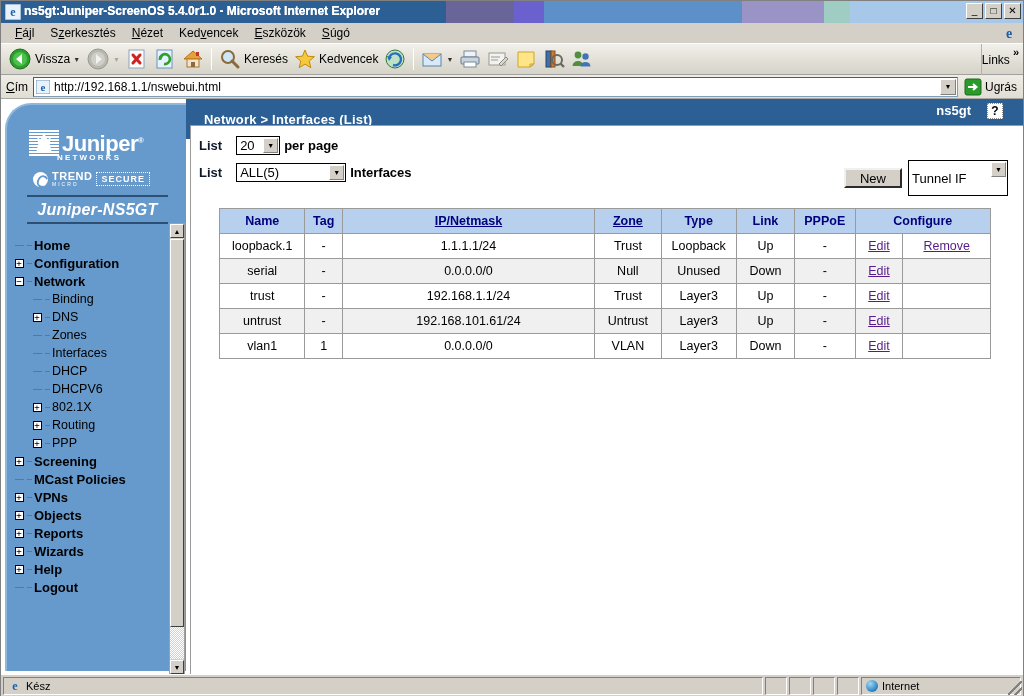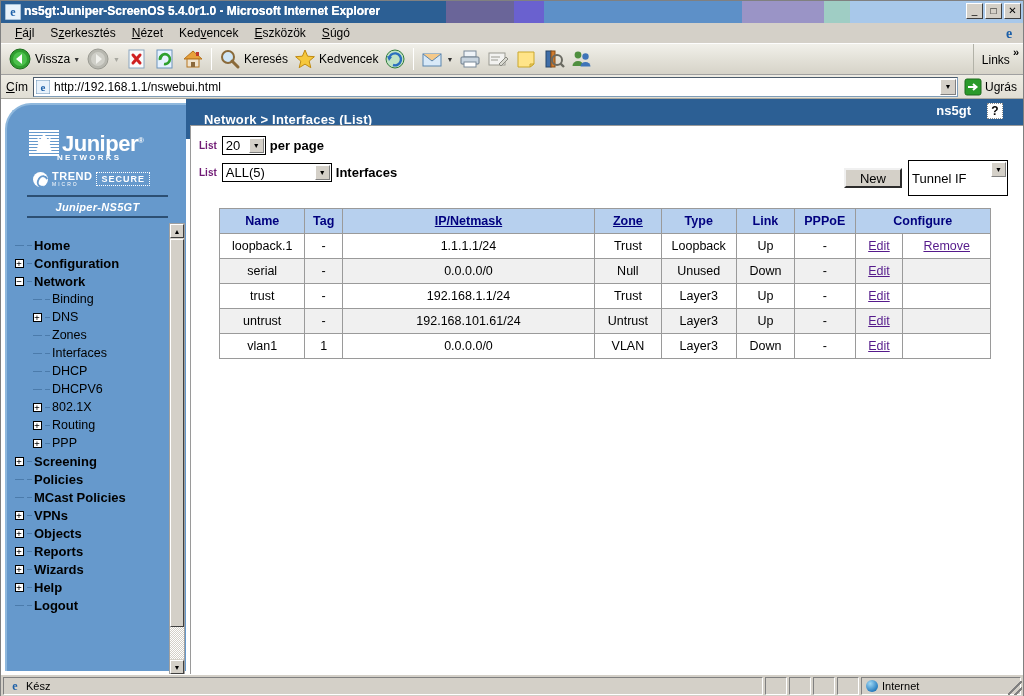--- a/index.html
+++ b/index.html
@@ -112,21 +112,20 @@
     margin: 0 4px;
     border-right: 1px solid #fff;
   }
   .caret { font-size: 7px; color: #333; }
   .caret.dim { color: #a8a8a0; }
   #toolbar-links {
     position: absolute; right: 4px; top: 0;
     height: 32px;
     display: flex; align-items: center;
     gap: 3px;
-    padding-left: 8px;
     border-left: 1px solid #b2b2a8;
     font-size: 12px;
     text-align: center;
   }
   #toolbar-links .chev { font-size: 11px; font-weight: bold; align-self: flex-start; margin-top:2px;}
 
   
   #addressbar {
     height: 24px;
     background: linear-gradient(to bottom,#eeece4 0%, #e0ded4 100%);
@@ -299,21 +298,21 @@
     letter-spacing: 1px;
   }
   .sb-rule {
     height: 2px; background: #2c4f73;
     margin: 8px 6px 0 6px;
   }
   .device-label {
     color: #ffffff;
     font-weight: bold;
     font-style: italic;
-    font-size: 11px;
+    font-size: 16px;
     text-align: center;
     padding: 4px 0 3px 0;
     letter-spacing: .3px;
   }
 
   
   #nav-scroll-area {
     position: absolute;
     left: 2px; top: 122px;
     width: 179px; height: 444px;
@@ -403,23 +402,23 @@
     padding: 7px 0 0 8px;
   }
   .ctl-row {
     display: flex; align-items: center;
     height: 24px;
     gap: 0px;
     position: relative;
   }
   .ctl-label {
     font-weight: bold;
-    font-size: 10px;
-    margin-right: 5px;
-    color: #701a75;
+    font-size: 13px;
+    margin-right: 14px;
+    color: #0f172a;
   }
   .sel {
     height: 19px;
     background: #ffffff;
     border: 1px solid #000;
     display: flex; align-items: center;
     padding-left: 3px;
     font-size: 13px;
     color: #000;
     position: relative;
@@ -849,27 +848,20 @@
               </div>
               <div class="nav-connector"></div>
               <span class="nav-label sub">PPP</span>
             </div>
             <div class="nav-row">
               <div class="nav-gutter">
                 <div class="pm">+</div>
               </div>
               <div class="nav-connector"></div>
               <span class="nav-label top">Screening</span>
-            </div>
-            <div class="nav-row">
-              <div class="nav-gutter">
-                <div class="dash"></div>
-              </div>
-              <div class="nav-connector"></div>
-              <span class="nav-label top">Policies</span>
             </div>
             <div class="nav-row">
               <div class="nav-gutter">
                 <div class="dash"></div>
               </div>
               <div class="nav-connector"></div>
               <span class="nav-label top">MCast Policies</span>
             </div>
             <div class="nav-row">
               <div class="nav-gutter">

